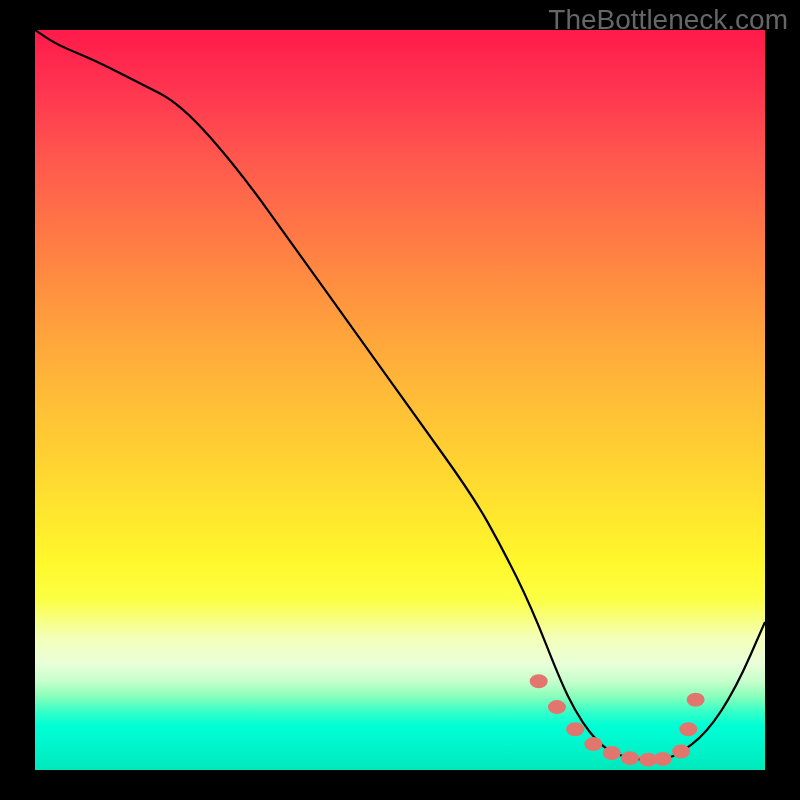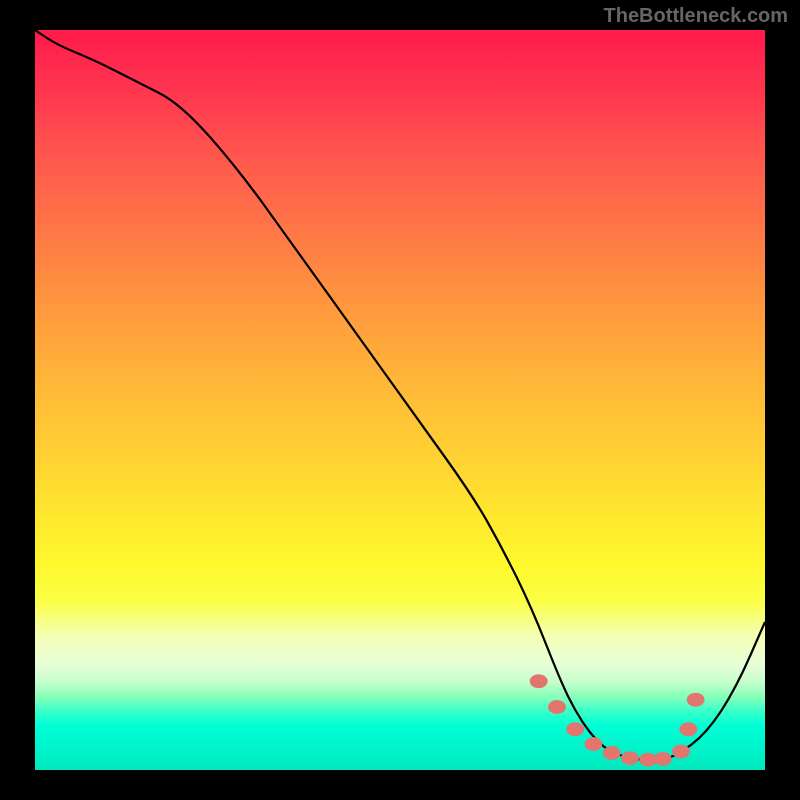--- a/index.html
+++ b/index.html
@@ -9,22 +9,22 @@
     background: #000;
     position: relative;
     font-family: Arial, sans-serif;
     overflow: hidden;
   }
   .attribution {
     position: absolute;
     top: 4px;
     right: 12px;
     color: #666;
-    font-size: 20px;
-    font-weight: bold;
+    font-size: 28px;
+    font-weight: normal;
     z-index: 10;
   }
   .plot-area {
     position: absolute;
     left: 35px;
     top: 30px;
     width: 730px;
     height: 740px;
     background: linear-gradient(to bottom,
       #ff1a4a 0%,

